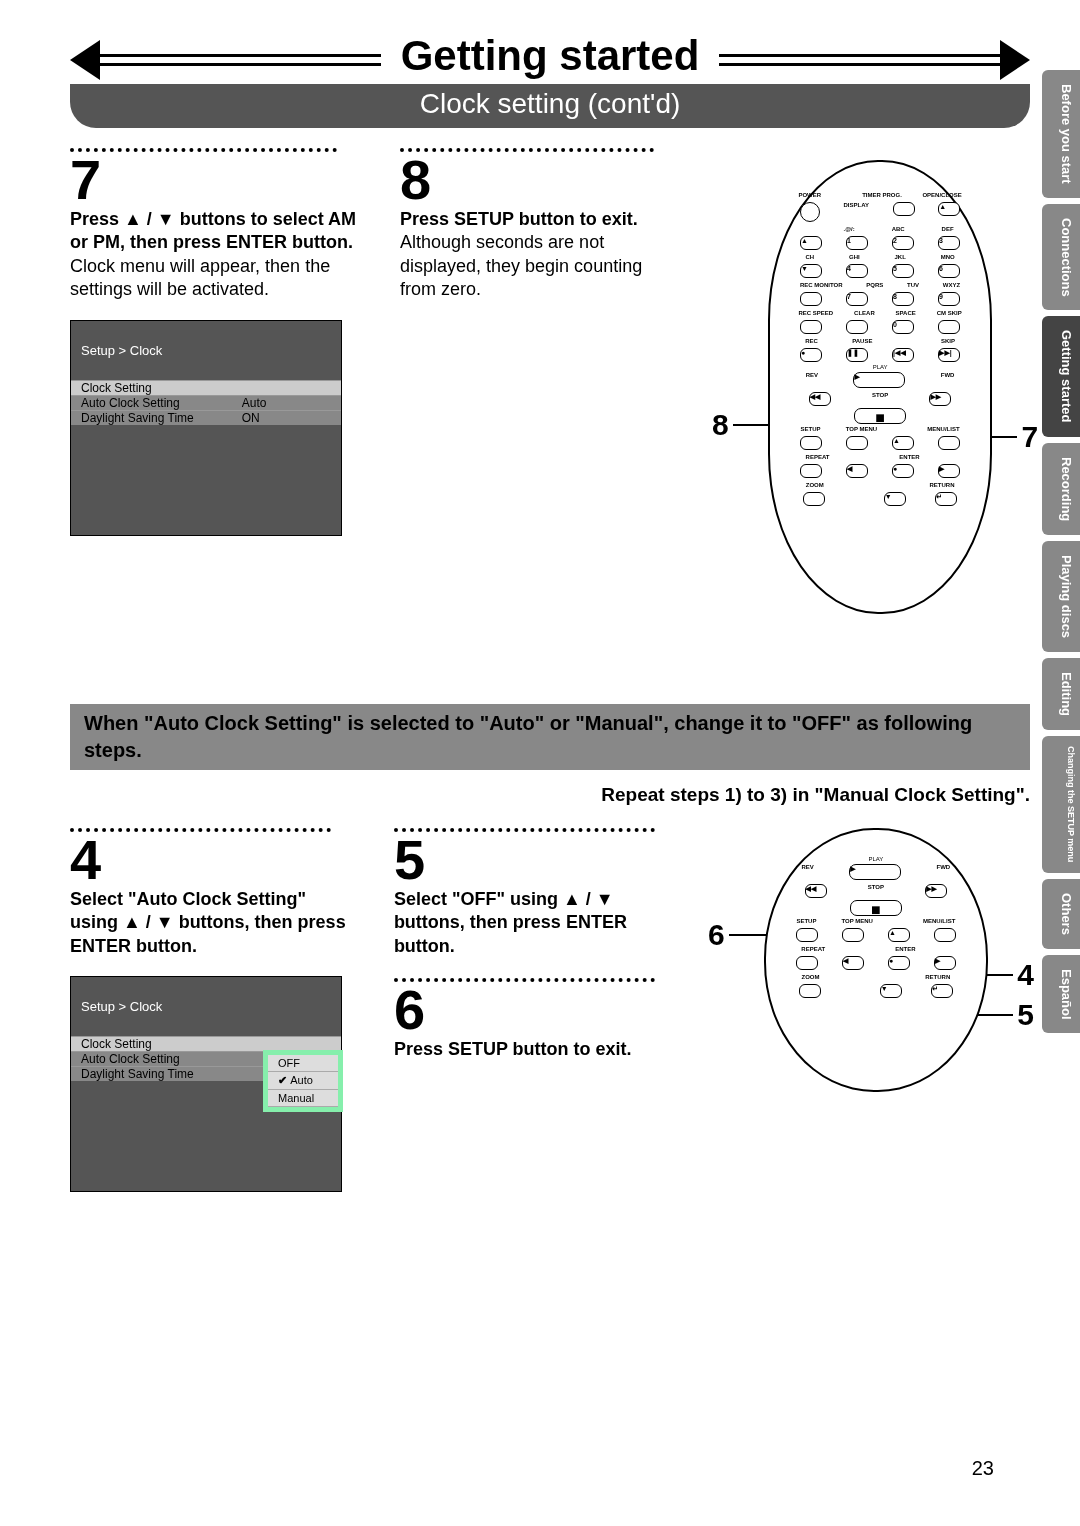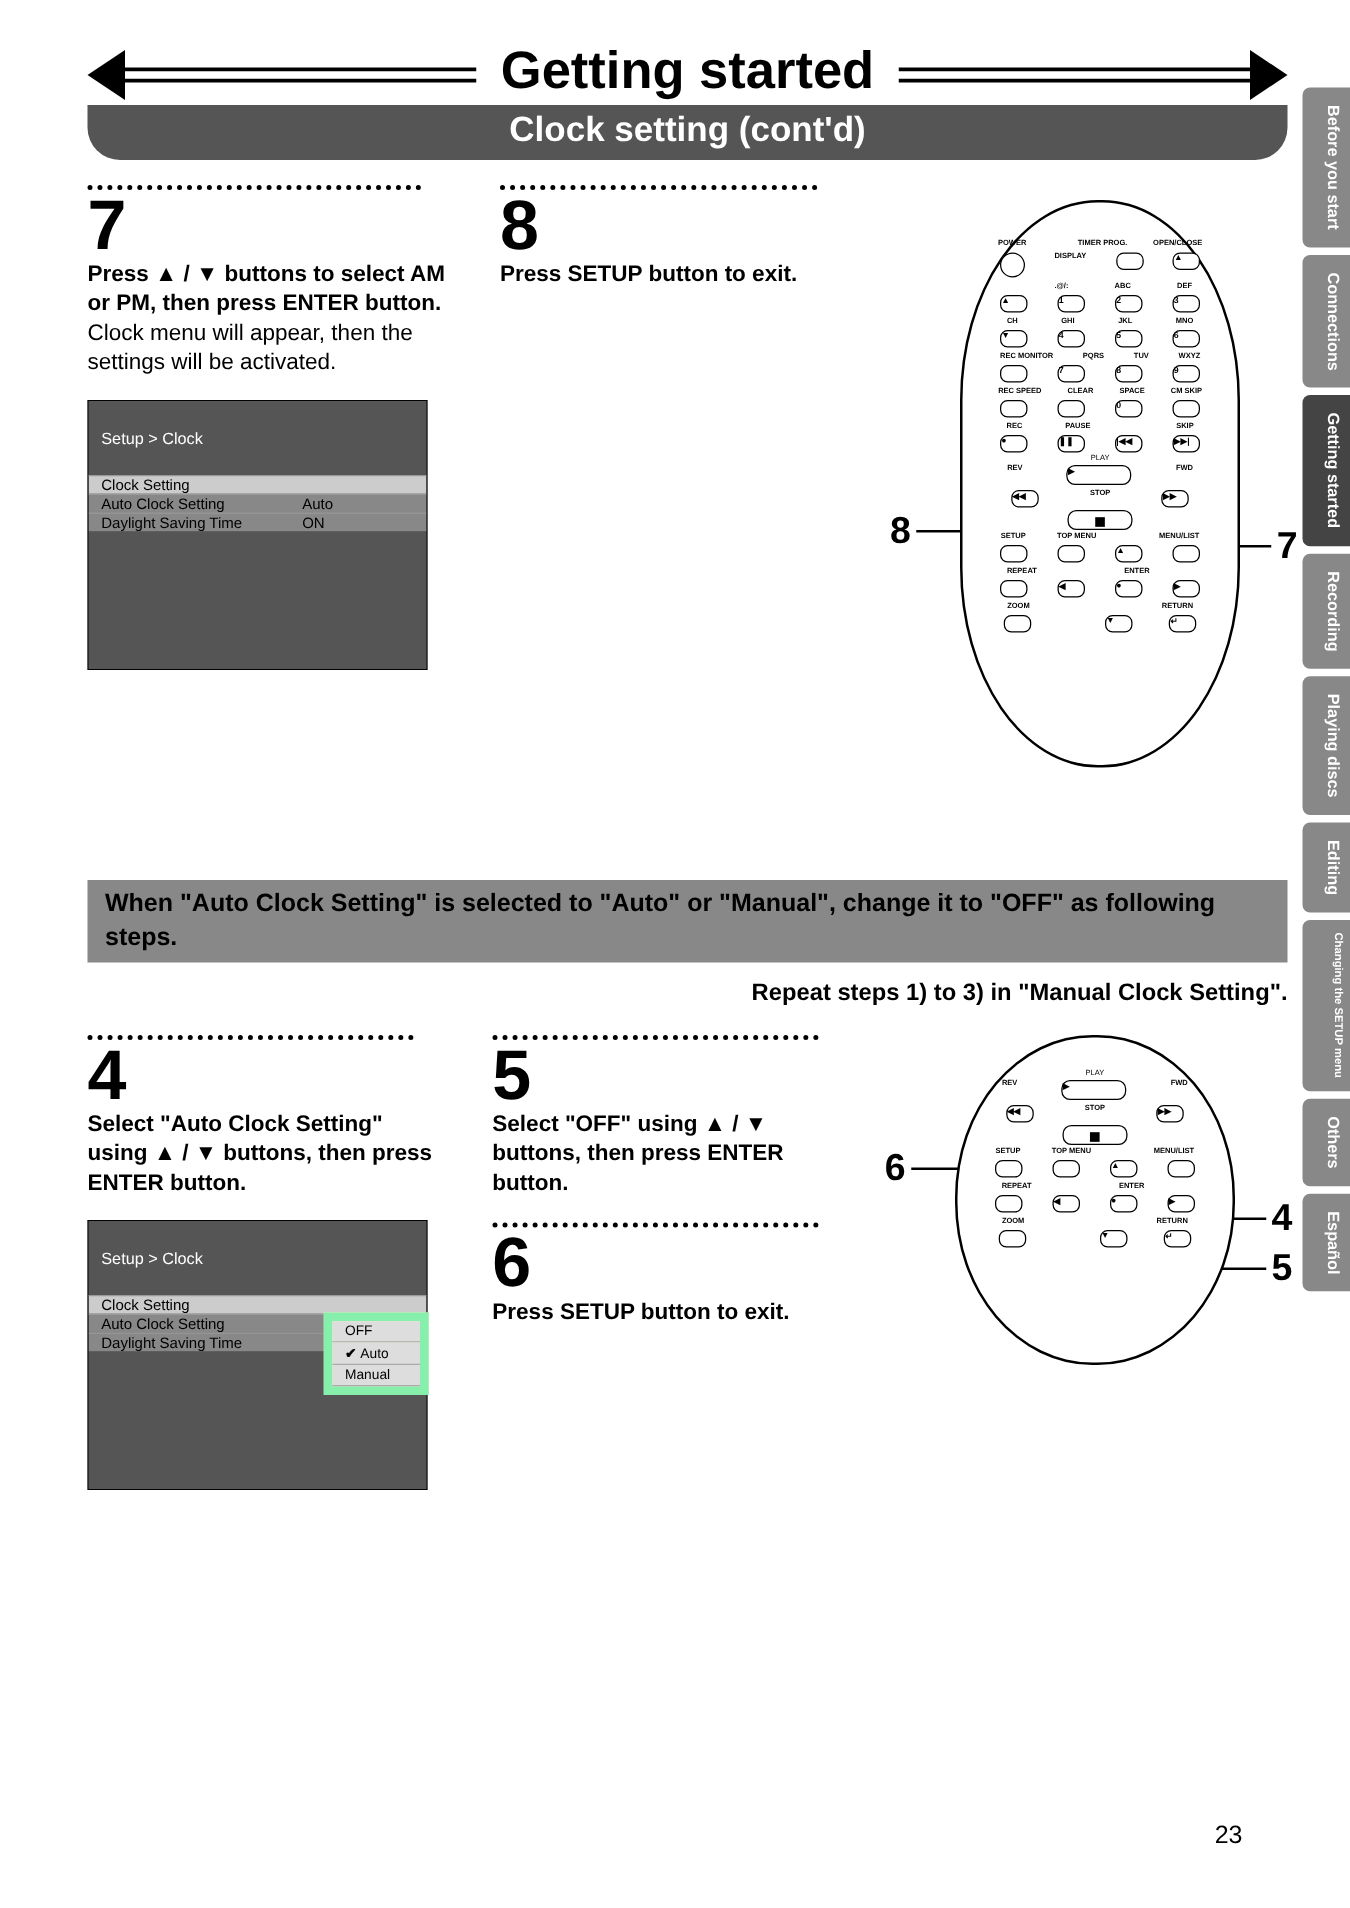--- a/index.html
+++ b/index.html
@@ -8,38 +8,38 @@
 .tab { background:#888; color:#fff; font-size:13px; font-weight:600; writing-mode:vertical-rl; text-orientation:mixed; padding:14px 6px; border-radius:6px 0 0 6px; white-space:nowrap; text-align:center;}
 .tab.active { background:#444; }
 .tab.small { font-size:9px; padding:10px 4px; }
 .header-wrap { position:relative; margin-bottom:12px; }
 .banner { display:flex; align-items:center; justify-content:center; margin-bottom:4px; }
 .banner .tip { width:0; height:0; border-top:20px solid transparent; border-bottom:20px solid transparent; }
 .banner .tip.left { border-right:30px solid #000; }
 .banner .tip.right { border-left:30px solid #000; }
 .banner .mid { flex:1; height:6px; border-top:3px solid #000; border-bottom:3px solid #000; position:relative;}
 .main-title { font-size:42px; font-weight:700; text-align:center; color:#000; background:#fff; padding:0 20px; position:relative; top:-4px;}
-.subtitle-bar { background:#555; color:#fff; text-align:center; font-size:28px; font-weight:700; padding:4px 0 8px 0; border-radius:0 0 26px 26px; }
+.subtitle-bar { background:#555; color:#fff; text-align:center; font-size:28px; font-weight:400; padding:4px 0 8px 0; border-radius:0 0 26px 26px; }
 .content { display:flex; gap:40px; margin-top:8px;}
 .left-col { flex:1.05;}
 .mid-col { flex:1;}
 .right-col { flex:1.1; padding-left:10px;}
 .dots { border:none; border-top:4px dotted #000; margin:8px 0 0 0; width:92%; }
 .stepnum { font-size:56px; font-weight:700; margin:0; line-height:1; }
 .bold-body { font-weight:700; font-size:18px; line-height:1.3; }
 .body { font-size:18px; line-height:1.3; font-weight:400;}
 .menubox { width:270px; margin-top:18px; background:#777; border:1px solid #000; font-size:13px;}
 .menubox .hdr { background:#555; color:#fff; padding:22px 10px; font-size:13px;}
 .menubox .row { display:flex; background:#ccc; border-top:1px solid #999; padding:0 10px; color:#000; font-size:12px;}
 .menubox .row.dark { background:#888; color:#000;}
 .menubox .row>span:first-child { flex:1.8;}
 .menubox .row>span:last-child { flex:1; text-align:left;}
 .menubox .filler { height:110px; background:#555;}
 .menubox .popup { position:relative; }
-.pop { position:absolute; right:-2px; top:-2px; background:#fef9c3; border:7px solid #86efac; font-size:11px;}
+.pop { position:absolute; right:-2px; top:-2px; background:#fef9c3; border:5px solid #86efac; font-size:11px;}
 .pop .opt { background:#ddd; color:#000; padding:2px 10px; border-bottom:1px solid #aaa; min-width:50px;}
 .pop .opt.sel::before { content:"✔ "; font-weight:bold;}
 .note-bar { background:#888; color:#000; font-weight:700; font-size:20px; padding:6px 14px; margin-top:90px; line-height:1.35;}
 .note-sub { font-weight:700; font-size:19px; margin-top:14px;text-align:right;}
 .bottom-grid { display:flex; gap:40px; margin-top:14px;}
 .bcol { flex:1;}
 .rcol { flex:1.1; position:relative;}
 .remote { width:220px; margin:20px auto 0 auto; position:relative;}
 .remote-body { width:220px; height:450px; border:2px solid #000; border-radius:110px / 160px; background:#fff; position:relative;}
 .btnrow { display:flex; justify-content:space-around; padding:2px 18px; font-size:7px; font-weight:700; }
@@ -102,20 +102,21 @@
             <span>Daylight Saving Time</span>
             <span>ON</span>
           </div>
         <div class="filler"></div>
       </div>
     </div>
     <div class="mid-col">
       <hr class="dots">
       <p class="stepnum">8</p>
       <div class="bold-body">Press SETUP button to exit.</div>
+      <div class="body">Although seconds are not displayed, they begin counting from zero.</div>
     </div>
     <div class="right-col">
       <div class="remote">
         <div class="callout left" style="top:248px;">
             <span>8</span>
             <span class="line"></span>
           </div>
         <div class="callout right" style="top:260px;">
             <span class="line"></span>
             <span>7</span>

